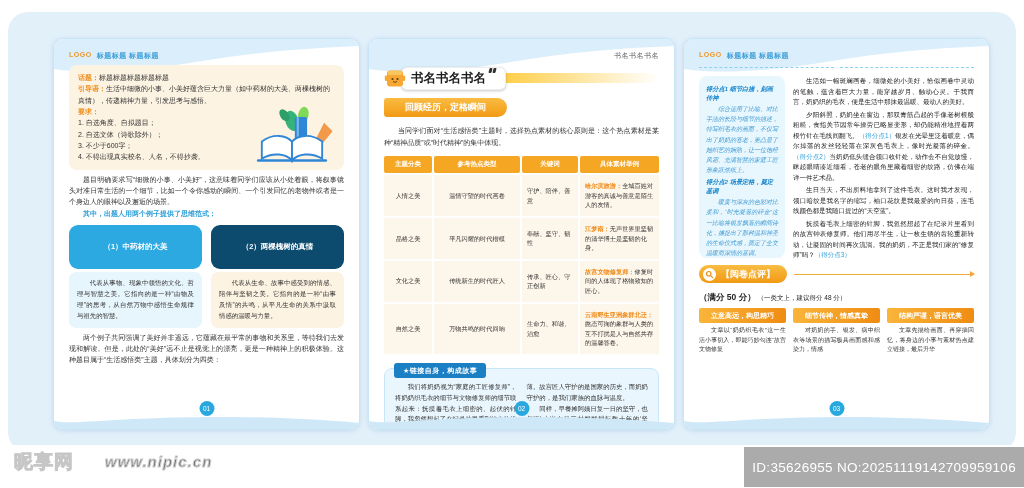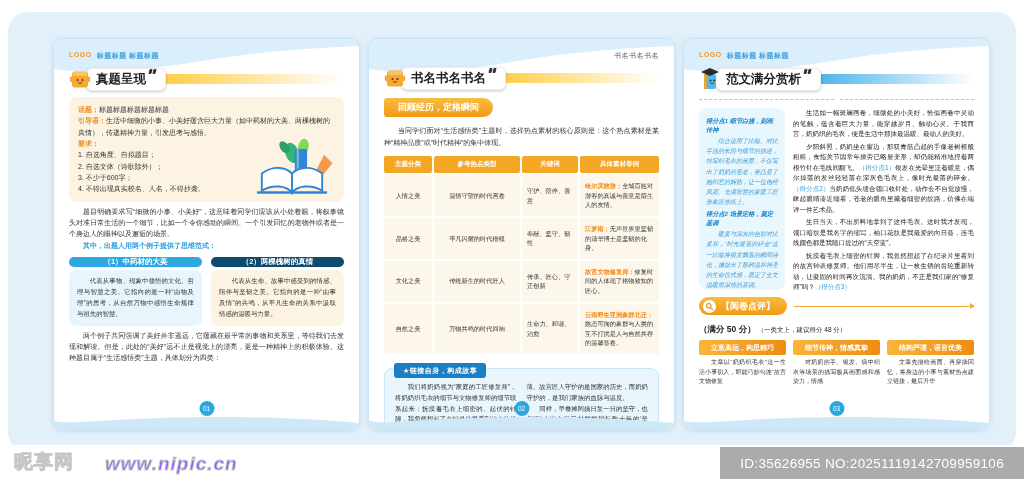--- a/index.html
+++ b/index.html
@@ -25,35 +25,35 @@
          border-radius:6px;padding:2px 9px;font-weight:bold;font-size:12.5px;color:#1c1c1c;display:flex;align-items:flex-start;gap:3px}
   .qpair{display:inline-flex;gap:1.5px;margin-top:-2px}
   .qpair i{width:2.6px;height:5px;background:#333;border-radius:1px;transform:skewX(-14deg)}
   .sweep{flex:1;height:10px;border-radius:6px;margin-left:-5px;align-self:center;z-index:1}
   .sweep.y{background:linear-gradient(90deg,#ffcd45,rgba(255,213,90,0))}
   .sweep.b{background:linear-gradient(90deg,#46b4ea,rgba(90,190,240,0))}
   
   .prow{display:flex;align-items:center;margin:2px 0 6px}
   .pill{display:inline-flex;align-items:center;gap:5px;background:linear-gradient(180deg,#f9bc42,#f19a14);
         border-radius:11px;padding:2.5px 12px 2.5px 4px;color:#fff;font-weight:bold;font-size:9px;white-space:nowrap}
-  .pill.noicon{padding:3px 14px;border-radius:4px 12px 12px 4px}
+  .pill.noicon{padding:3px 21px;border-radius:4px 12px 12px 4px}
   .mag{width:13px;height:13px;background:#fff;border-radius:50%;display:flex;align-items:center;justify-content:center;flex:0 0 auto}
   .oline{flex:1;height:1px;background:#f2a93c;margin-left:7px;position:relative}
   .oline:after{content:"";position:absolute;right:-1px;top:-2.5px;border-left:5px solid #f2a93c;
                border-top:3px solid transparent;border-bottom:3px solid transparent}
   
   .promptbox{position:relative;background:#fdf3e2;border-radius:8px;padding:7px 9px;font-size:7px;line-height:1.62;color:#333}
   .olab{color:#ee8f1f;font-weight:bold}
   .promptbox .line{margin:0}
   .illus{position:absolute;right:4px;bottom:2px;width:96px;height:66px}
   .para{font-size:7px;line-height:1.6;color:#333;text-align:justify;text-indent:2em;margin:4px 0 0}
   .lead-blue{font-size:7px;font-weight:bold;color:#2e9fd9;text-indent:2em;margin:2px 0 4px}
   .halves{display:flex;gap:9px;margin-top:2px}
   .half{flex:1;display:flex;flex-direction:column}
-  .half .hd{border-radius:9px;text-align:center;color:#fff;font-weight:bold;font-size:7.5px;padding:0 0}
+  .half .hd{border-radius:9px;text-align:center;color:#fff;font-weight:bold;font-size:7.5px;padding:17px 0}
   .half.blue .hd{background:#2ca9e1}.half.orange .hd{background:#0c4a6e}
   .half .bd{margin-top:3px;border-radius:7px;padding:6px 8px;font-size:6.4px;line-height:1.7;text-align:justify;text-indent:2em;color:#333;flex:1}
   .half.blue .bd{background:#e7f5fd}.half.orange .bd{background:#fdf3e2}
   
   .intro{font-size:7px;line-height:1.65;color:#333;text-align:justify;text-indent:2em;margin:2px 0 8px}
   .tbl{display:grid;grid-template-columns:48px 86px 56px 1fr;gap:2px}
   .tbl .th{background:#f5a623;color:#fff;font-size:6.5px;font-weight:bold;text-align:center;padding:4px 2px;border-radius:2px}
   .tbl .tc{background:#fdf6ea;font-size:6.2px;line-height:1.55;color:#333;padding:6px 5px;display:flex;align-items:center}
   .tbl .tc.c{justify-content:center;text-align:center}
   .tbl .tc.x{display:block}
@@ -85,57 +85,38 @@
           border-radius:2px;padding:2.5px 0;white-space:nowrap}
   .rc .bd{font-size:6px;line-height:1.62;margin-top:3px;text-align:justify;text-indent:2em;color:#333;
           display:-webkit-box;-webkit-line-clamp:4;-webkit-box-orient:vertical;overflow:hidden}
   
   .pgno{position:absolute;left:50%;transform:translateX(-50%);bottom:13px;width:15px;height:15px;border-radius:50%;
         background:#29a8e0;color:#fff;font-size:6.5px;display:flex;align-items:center;justify-content:center;z-index:4}
   
   .wm{position:absolute;left:0;right:0;bottom:7px;height:36px;background:#fff}
   .wm .site{position:absolute;left:14px;top:4px;font-size:19px;font-weight:bold;color:#fff;
             -webkit-text-stroke:1px #c6c6c6;letter-spacing:1px}
-  .wm .url{position:absolute;left:105px;top:8px;font-size:19px;font-weight:bold;font-style:italic;color:#8b5cf6;
+  .wm .url{position:absolute;left:105px;top:8px;font-size:15px;font-weight:bold;font-style:italic;color:#737373;
            -webkit-text-stroke:1px #cccccc;letter-spacing:1px}
-  .wm .idbox{position:absolute;right:0;top:2px;height:32px;background:#ababab;color:#fff;font-size:13.5px;
-             display:flex;align-items:center;padding:0 20px;letter-spacing:.3px}
+  .wm .idbox{position:absolute;right:0;top:2px;height:40px;background:#ababab;color:#fff;font-size:13.5px;
+             display:flex;align-items:center;padding:0 8px;letter-spacing:.3px}
 </style>
 </head>
 <body>
 
 <div class="bg-panel"></div>
 
 <div class="card p1">
   <svg class="wave-top" viewBox="0 0 305 46" preserveAspectRatio="none">
     <path d="M0 0 H305 V7 C250 9 195 14 148 22 C95 31 38 36 0 30 Z" fill="#dbeefb"></path>
   </svg>
   <div class="inner">
     <div class="hrow">
       <span class="logo">LOGO</span>
       <span class="brand">标题标题 标题标题</span>
-    </div>
-    <div class="brow">
-      <svg class="mascot" viewBox="0 0 22 24">
-        <rect x="0.8" y="9.5" width="2.6" height="5.5" rx="1.3" fill="#f7a733"></rect>
-        <rect x="18.6" y="9.5" width="2.6" height="5.5" rx="1.3" fill="#f7a733"></rect>
-        <rect x="3" y="4.5" width="16" height="16" rx="3" fill="#f7a733"></rect>
-        <rect x="3.6" y="5" width="14.8" height="4" rx="2" fill="#fbc55e"></rect>
-        <circle cx="8.5" cy="13" r="1.1" fill="#5a3b14"></circle>
-          <circle cx="13.5" cy="13" r="1.1" fill="#5a3b14"></circle>
-        <path d="M9 15.5 Q11 17.2 13 15.5" stroke="#5a3b14" stroke-width="0.9" fill="none"></path>
-      </svg>
-      <div class="badge">
-        <span>真题呈现</span>
-        <span class="qpair">
-            <i></i>
-            <i></i>
-          </span>
-      </div>
-      <div class="sweep y"></div>
     </div>
     <div class="promptbox">
       <p class="line"><span class="olab">话题：</span><span>标题标题标题标题标题</span></p>
       <p class="line" style="width:100%"><span class="olab">引导语：</span><span>生活中细微的小事、小美好蕴含巨大力量（如中药材的大美、两棵槐树的真情），传递精神力量，引发思考与感悟。</span></p>
       <p class="line olab">要求：</p>
       <p class="line" style="width:62%">1. 自选角度、自拟题目；</p>
       <p class="line" style="width:62%">2. 自选文体（诗歌除外）；</p>
       <p class="line" style="width:62%">3. 不少于600字；</p>
       <p class="line">4. 不得出现真实校名、人名，不得抄袭。</p>
       <svg class="illus" viewBox="0 0 100 70">
@@ -251,39 +232,20 @@
 
 <div class="card p3">
   <svg class="wave-top" viewBox="0 0 305 46" preserveAspectRatio="none">
     <path d="M0 0 H305 V7 C250 9 195 14 148 22 C95 31 38 36 0 30 Z" fill="#dbeefb"></path>
   </svg>
   <div class="inner">
     <div class="hrow">
       <span class="logo">LOGO</span>
       <span class="brand">标题标题 标题标题</span>
     </div>
-    <div class="brow">
-      <svg class="mascot" viewBox="0 0 22 24">
-        <rect x="5" y="7" width="12" height="15" rx="2.5" fill="#56b7e8"></rect>
-        <rect x="5" y="7" width="2.6" height="15" fill="#f5a623"></rect>
-        <polygon points="11,1 20,5 11,9 2,5" fill="#2b2b2b"></polygon>
-        <rect x="10.3" y="4.4" width="1.4" height="3.2" fill="#2b2b2b"></rect>
-        <circle cx="11.5" cy="13.5" r="1" fill="#333"></circle>
-          <circle cx="15" cy="13.5" r="1" fill="#333"></circle>
-        <path d="M11.5 16 Q13.2 17.5 15 16" stroke="#333" stroke-width="0.9" fill="none"></path>
-      </svg>
-      <div class="badge">
-        <span>范文满分赏析</span>
-        <span class="qpair">
-            <i></i>
-            <i></i>
-          </span>
-      </div>
-      <div class="sweep b"></div>
-    </div>
     <div class="trow">
       <div class="dash"></div>
       <div class="dash"></div>
     </div>
     <div class="mainrow">
       <div class="notes">
         <div class="note-t">得分点1 细节白描，刻画传神</div>
         <div class="note-b">综合运用了比喻、对比手法的长段与细节的描述，特写织毛衣的画面，不仅写出了奶奶的苍老，更凸显了她织艺的娴熟，让一位饱经风霜、充满智慧的家庭工匠形象跃然纸上。</div>
         <div class="note-t">得分点2 场景定格，奠定基调</div>
         <div class="note-b">暖黄与深灰的色彩对比柔和，“时光凝落的碎金”这一比喻将银发飘落的瞬间诗化，捕捉出了那种温和神圣的生命仪式感，奠定了全文温暖而深情的基调。</div>

